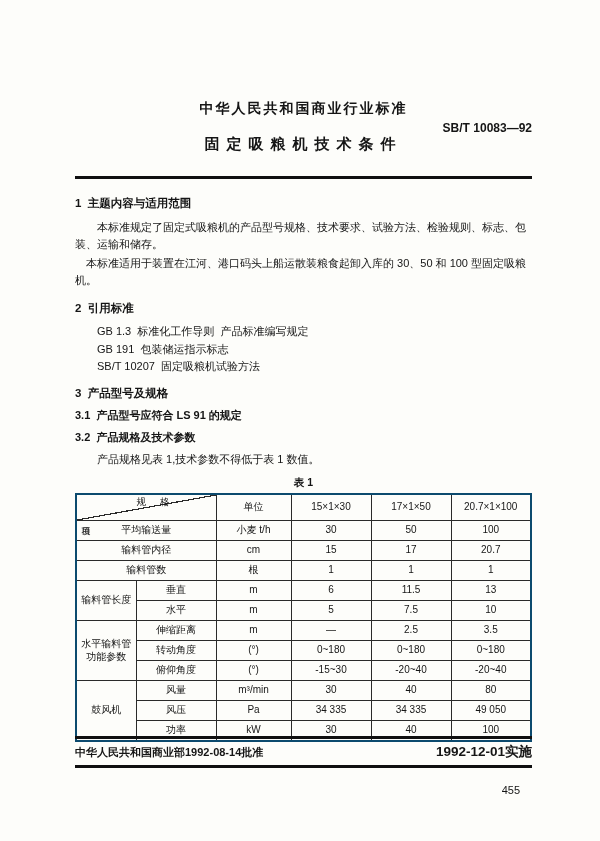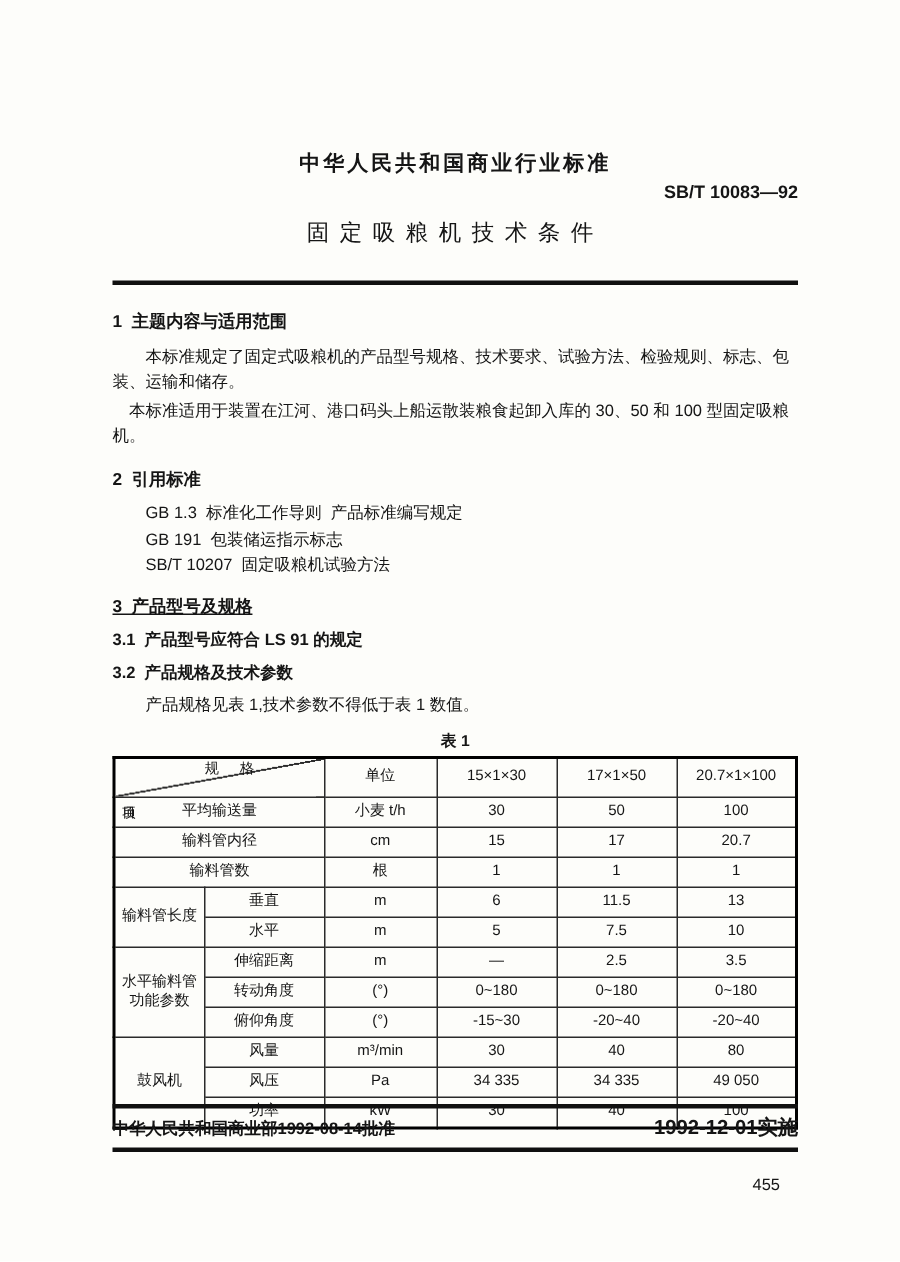--- a/index.html
+++ b/index.html
@@ -28,34 +28,33 @@
     letter-spacing: 2px;
   }
   .std-no {
     text-align: right;
     font-weight: bold;
     font-size: 12px;
     margin-top: 3px;
   }
   .doc-title {
     text-align: center;
-    font-weight: normal;
+    font-weight: bold;
     font-size: 15px;
     letter-spacing: 7px;
-    margin-top: 11px;
   }
   .rule-thick { height: 3px; background: #101010; margin-top: 22px; }
   .sec-h {
     font-weight: bold;
     font-size: 11.5px;
     white-space: pre-wrap;
   }
   .sec-h1 { margin-top: 17px; }
   .sec-h2 { margin-top: 13px; }
-  .sec-h3 { margin-top: 14px; text-decoration: underline; }
+  .sec-h3 { margin-top: 14px; }
   .para {
     font-size: 11px;
     line-height: 16.5px;
     white-space: pre-wrap;
   }
   .para1 { margin-top: 8px; text-indent: 2em; }
   .para2 { margin-top: 3px; text-indent: 1em; }
   .ref-line {
     font-size: 11px;
     line-height: 12px;
@@ -76,21 +75,21 @@
     font-size: 10.5px;
     font-weight: bold;
     margin-top: 8px;
     margin-bottom: 3px;
   }
   table.spec {
     width: 100%;
     border-collapse: collapse;
     table-layout: fixed;
     font-size: 10px;
-    border: 2px solid #000000;
+    border: 2px solid #0c4a6e;
   }
   .spec th, .spec td {
     border: 1px solid #2a2a2a;
     text-align: center;
     vertical-align: middle;
     padding: 1px 2px;
     line-height: 1.25;
     font-weight: normal;
   }
   .spec th { height: 27px; }

